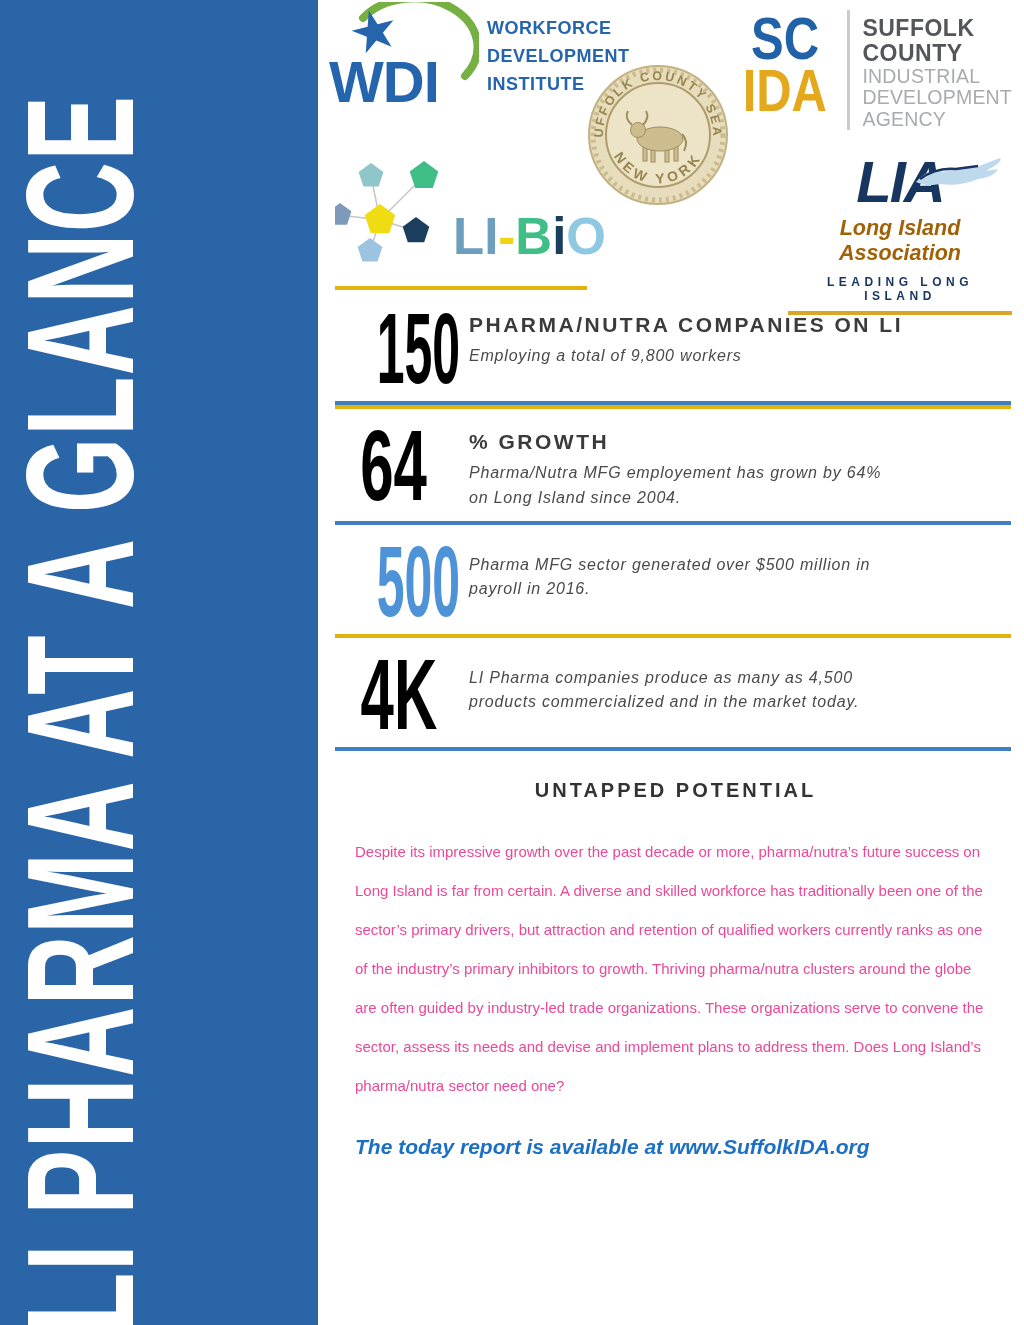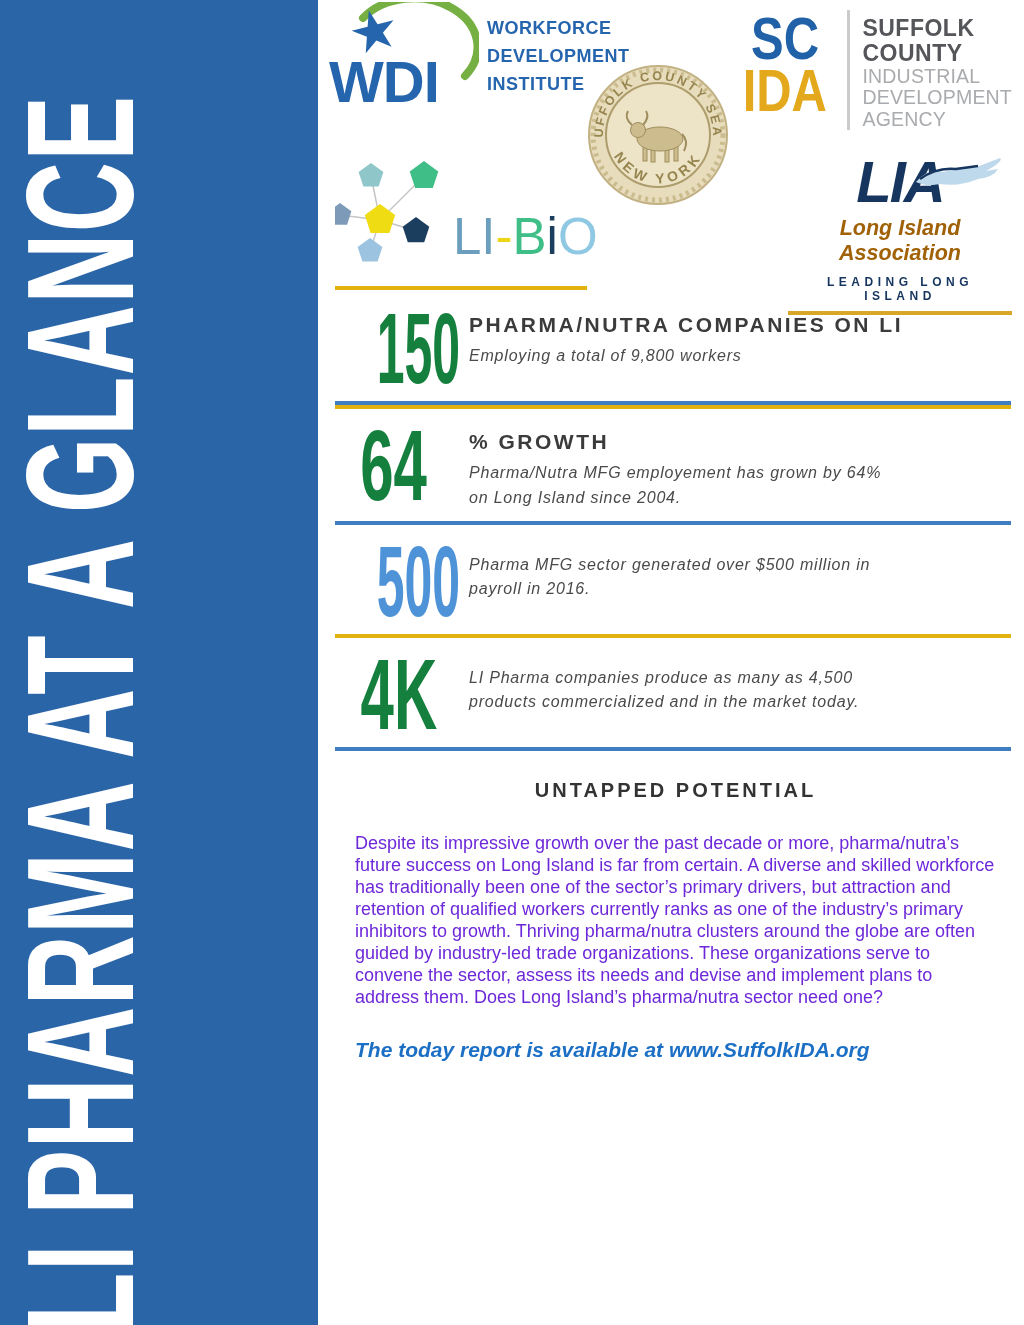--- a/index.html
+++ b/index.html
@@ -23,47 +23,47 @@
   .seal{position:absolute;left:252px;top:64px;}
   .scida{position:absolute;right:4px;top:10px;display:flex;gap:12px;align-items:stretch;}
   .scida-left{text-align:center;line-height:0.88;padding-top:4px;}
   .scida-sc{font-size:59px;font-weight:bold;color:#2161a8;}
   .scida-ida{font-size:59px;font-weight:bold;color:#e3a81c;}
   .scida-sep{width:3px;background:#c9cbcd;}
   .scida-bold{font-size:23px;font-weight:bold;color:#55565a;line-height:1.08;letter-spacing:0.5px;}
   .scida-light{font-size:19.5px;color:#a9abae;line-height:1.1;letter-spacing:0.2px;}
   .cond{display:inline-block;transform:scaleX(var(--sx,0.8));transform-origin:center;}
   .libio{position:absolute;left:0;top:156px;display:flex;align-items:center;}
-  .libio-text{font-size:51px;font-weight:normal;margin-left:-4px;margin-top:39px;letter-spacing:0px;}
+  .libio-text{font-size:51px;font-weight:bold;margin-left:-4px;margin-top:39px;letter-spacing:0px;}
   .libio-li{color:#6c9fbe}.libio-dash{color:#f0d516}.libio-b{color:#3fbe87}.libio-i{color:#1c3e5e}.libio-o{color:#8fc8e2}
   .libio-underline{position:absolute;left:0;bottom:2px;width:252px;height:4px;background:#e2b30e;}
   .lia{position:absolute;right:4px;top:154px;width:224px;text-align:center;}
   .lia-mark{position:relative;height:60px;}
   .lia-acronym{font-size:58px;line-height:56px;font-weight:bold;font-style:italic;color:#16355f;letter-spacing:-2px;}
   .lia-island{position:absolute;right:6px;top:2px;}
   .lia-name{font-size:21.5px;font-style:italic;font-weight:bold;color:#a16207;margin-top:2px;}
   .lia-tagline{font-size:12px;font-weight:bold;color:#16355f;letter-spacing:4.5px;margin-top:9px;}
   .lia-bar{height:4px;background:#d9a628;margin-top:8px;}
 
   
   .stat-row{display:flex;align-items:flex-start;padding:13px 0 10px;}
   .stat-value{width:118px;flex:none;text-align:center;font-weight:bold;font-size:100px;line-height:0.86;}
   .stat-value .num{display:inline-block;transform:scaleX(var(--sx,0.55));transform-origin:center;}
-  .gold{color:#15803d;} .blue{color:#4e92d8;}
+  .gold{color:#000000;} .blue{color:#4e92d8;}
   .stat-text{padding-left:16px;padding-top:8px;}
   .stat-heading{font-size:21px;font-weight:bold;color:#3b3b3b;letter-spacing:2.5px;white-space:nowrap;}
   .stat-detail{font-size:16px;font-style:italic;color:#4a4a4a;letter-spacing:0.8px;line-height:1.55;
                max-width:432px;margin-top:7px;}
   .divider{height:4px;width:676px;}
   .div-blue{background:#3f7fc1;} .div-gold{background:#e2b30e;}
 
   
   .untapped-heading{margin-top:28px;text-align:center;font-size:20px;font-weight:bold;
                     letter-spacing:3px;color:#333333;}
-  .untapped-body{margin-top:30px;margin-left:20px;width:640px;font-size:18px;line-height:22px;color:#6d28d9;}
+  .untapped-body{margin-top:30px;margin-left:20px;width:640px;font-size:15px;line-height:39px;color:#ec4899;}
 
   
   .footer{margin-top:30px;margin-left:20px;font-size:21px;font-weight:bold;font-style:italic;color:#1b6fc4;}
 </style>
 </head>
 <body>
 
 <div class="page">
 
   <div class="sidebar">

